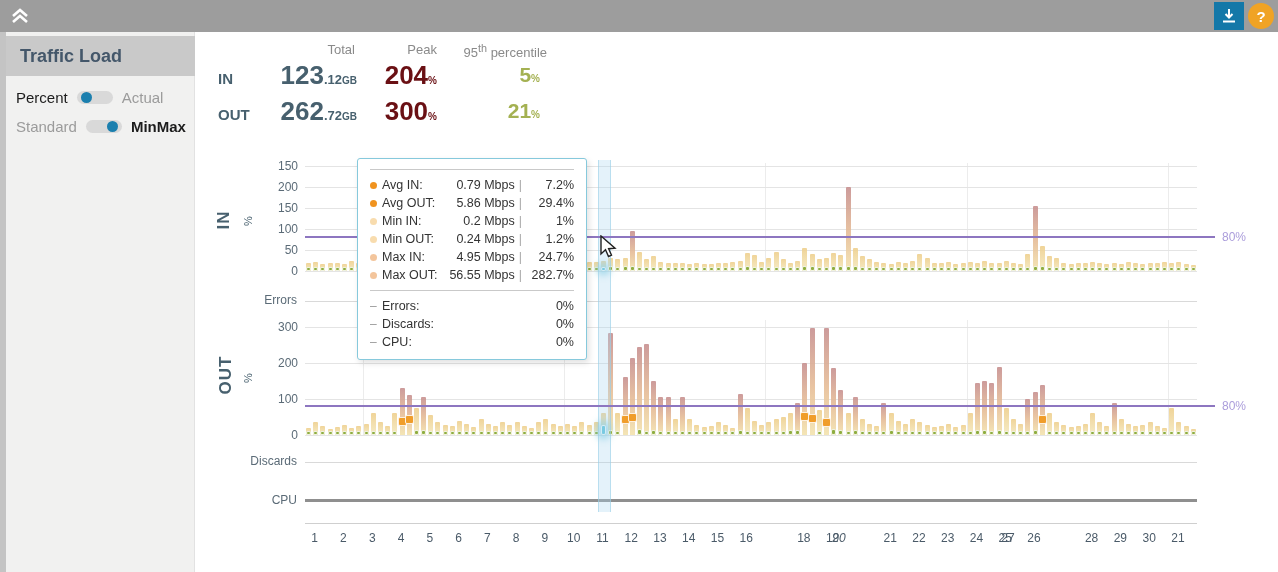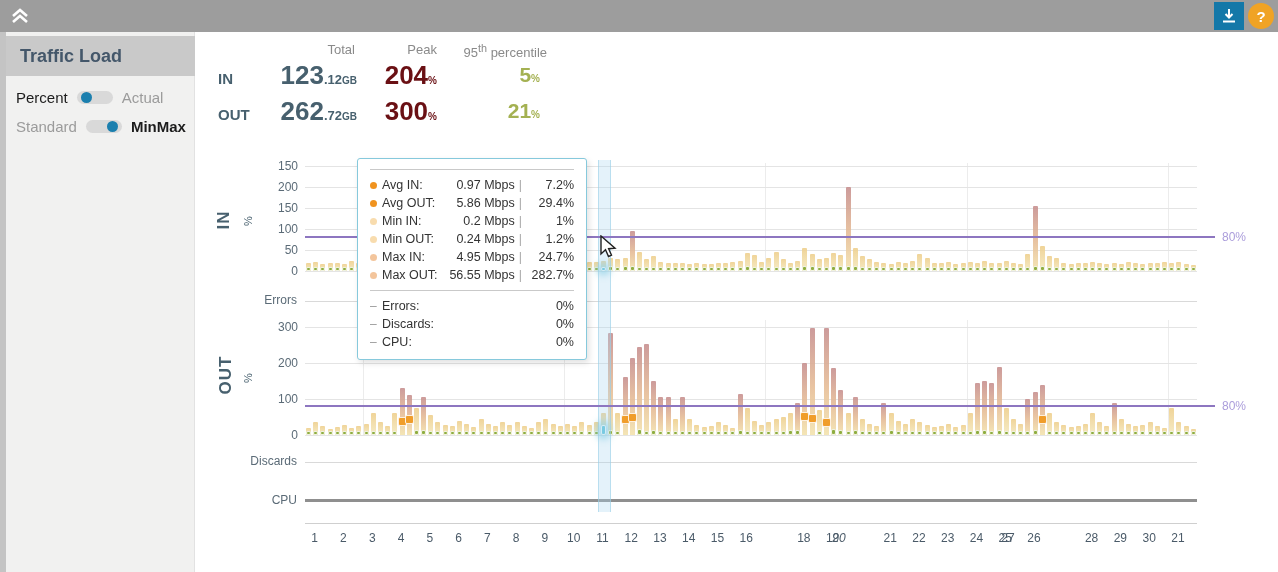--- a/index.html
+++ b/index.html
@@ -723,21 +723,21 @@
 
   <div class="thr-label" style="left:1222px;top:230px;">80%</div>
   <div class="thr-label" style="left:1222px;top:399px;">80%</div>
 
   <div class="tooltip">
     <div class="tt-sep"></div>
     <div id="tt-rows">
         <div class="tt-row">
           <span class="tt-marker" style="background:var(--marker-avg)"></span>
     <span class="tt-label">Avg IN:</span>
-    <span class="tt-value">0.97 Mbps</span>
+    <span class="tt-value">0.79 Mbps</span>
           <span class="tt-pipe">|</span>
     <span class="tt-pct">7.2%</span>
         </div>
         <div class="tt-row">
           <span class="tt-marker" style="background:var(--marker-avg)"></span>
     <span class="tt-label">Avg OUT:</span>
     <span class="tt-value">5.86 Mbps</span>
           <span class="tt-pipe">|</span>
     <span class="tt-pct">29.4%</span>
         </div>

